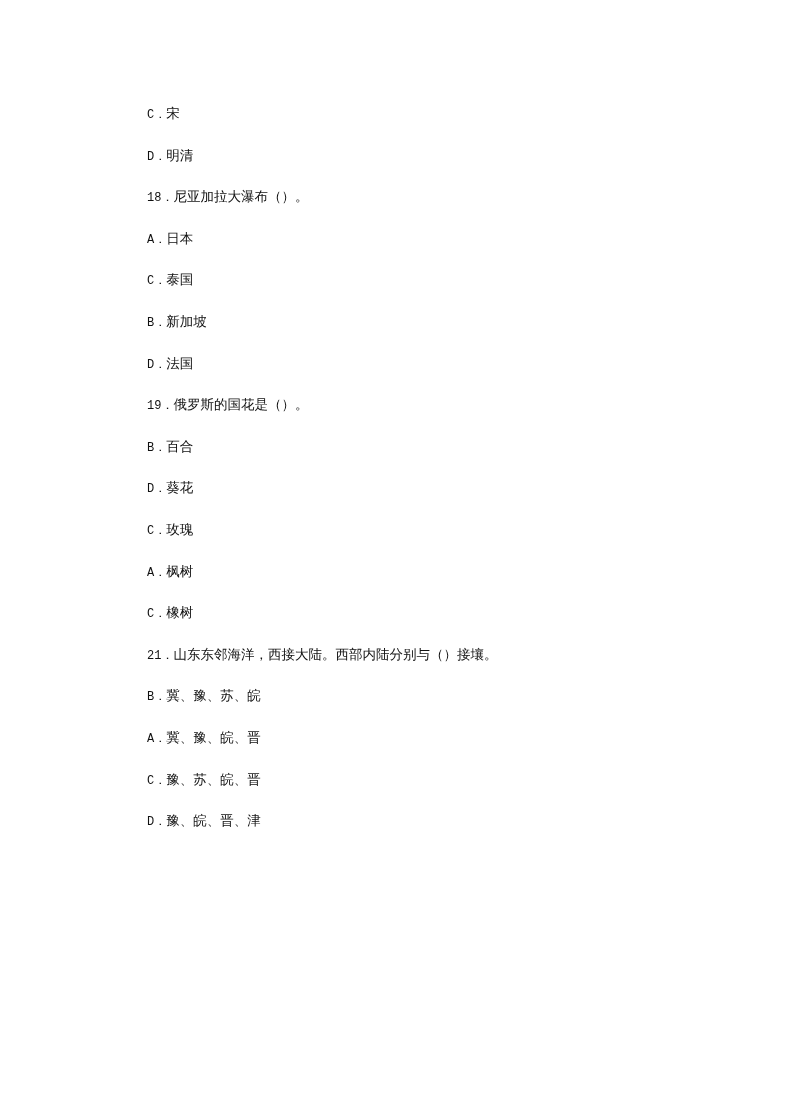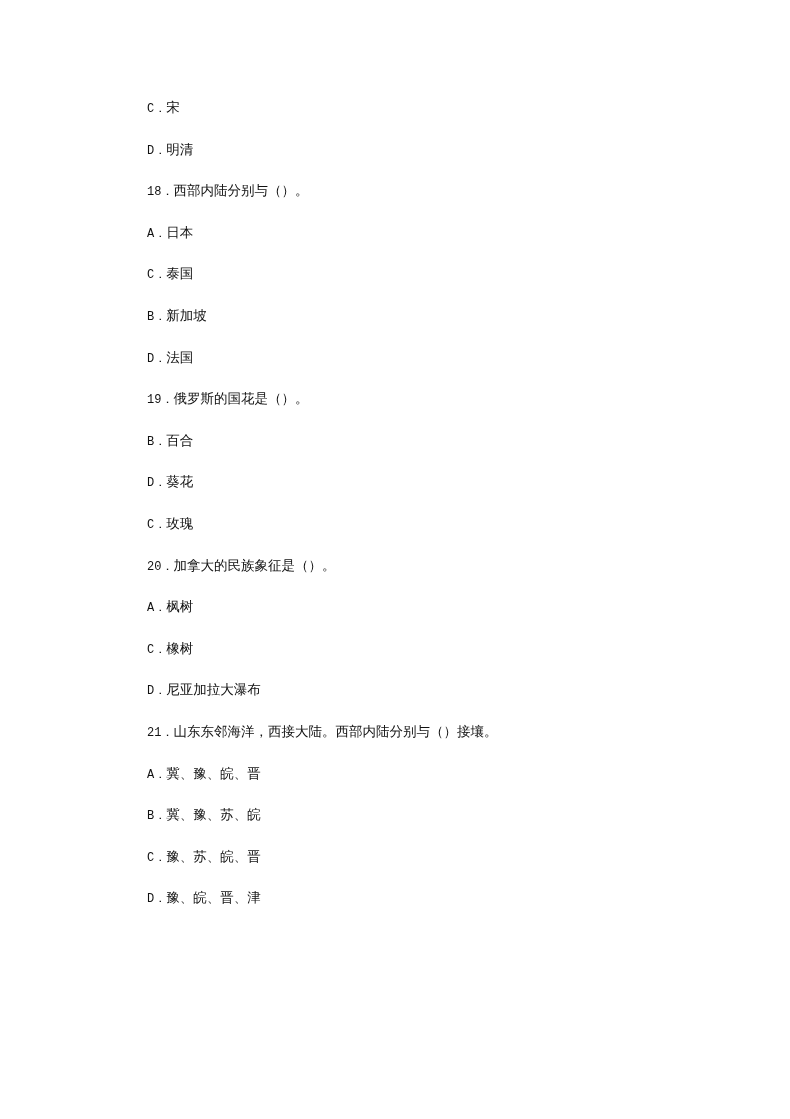--- a/index.html
+++ b/index.html
@@ -1,38 +1,36 @@
 <!DOCTYPE html>
 <html><head>
   <meta charset="utf-8">
   <style>
     html, body { margin: 0; padding: 0; background: #ffffff; }
     body { width: 790px; height: 1119px; position: relative; overflow: hidden;
       font-family: "DejaVu Sans", sans-serif; color: #111; }
-    .page { position: absolute; left: 147px; top: 98px; }
+    .page { position: absolute; left: 147px; top: 104px; }
     .line { height: 41.6px; line-height: 18px; font-size: 13.5px; white-space: pre; }
     .label { font-family: "Liberation Mono", "DejaVu Sans Mono", monospace; font-size: 12px; }
   </style>
 </head>
 <body>
 
 <div class="page">
   <div class="line"><span class="label">C．</span><span>宋</span></div>
   <div class="line"><span class="label">D．</span><span>明清</span></div>
-  <div class="line"><span class="label">18．</span><span>西部内陆分别与（）。</span></div>
+  <div class="line"><span class="label">18．</span><span>尼亚加拉大瀑布（）。</span></div>
   <div class="line"><span class="label">A．</span><span>日本</span></div>
   <div class="line"><span class="label">C．</span><span>泰国</span></div>
   <div class="line"><span class="label">B．</span><span>新加坡</span></div>
   <div class="line"><span class="label">D．</span><span>法国</span></div>
   <div class="line"><span class="label">19．</span><span>俄罗斯的国花是（）。</span></div>
   <div class="line"><span class="label">B．</span><span>百合</span></div>
   <div class="line"><span class="label">D．</span><span>葵花</span></div>
   <div class="line"><span class="label">C．</span><span>玫瑰</span></div>
-  <div class="line"><span class="label">20．</span><span>加拿大的民族象征是（）。</span></div>
   <div class="line"><span class="label">A．</span><span>枫树</span></div>
   <div class="line"><span class="label">C．</span><span>橡树</span></div>
-  <div class="line"><span class="label">D．</span><span>尼亚加拉大瀑布</span></div>
   <div class="line"><span class="label">21．</span><span>山东东邻海洋，西接大陆。西部内陆分别与（）接壤。</span></div>
+  <div class="line"><span class="label">B．</span><span>冀、豫、苏、皖</span></div>
   <div class="line"><span class="label">A．</span><span>冀、豫、皖、晋</span></div>
-  <div class="line"><span class="label">B．</span><span>冀、豫、苏、皖</span></div>
   <div class="line"><span class="label">C．</span><span>豫、苏、皖、晋</span></div>
   <div class="line"><span class="label">D．</span><span>豫、皖、晋、津</span></div>
 </div>
 
 </body></html>

